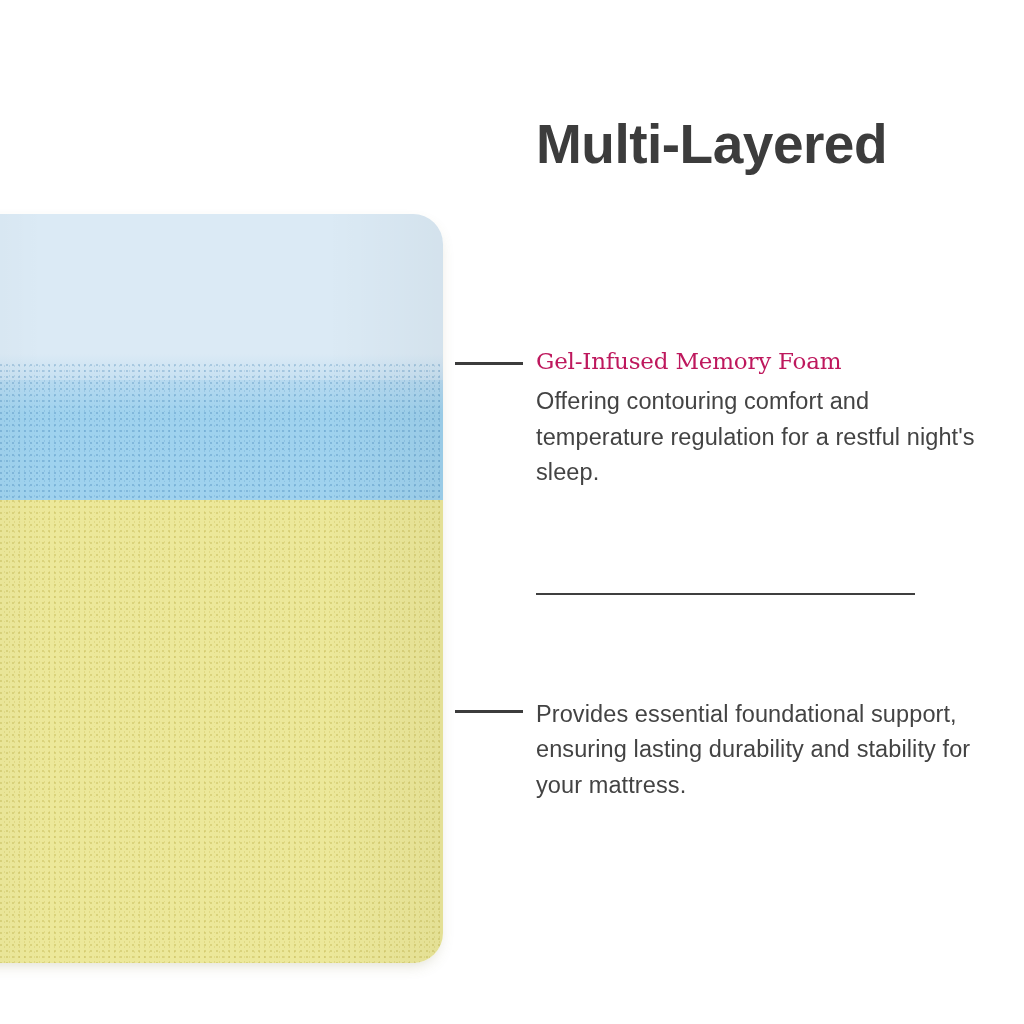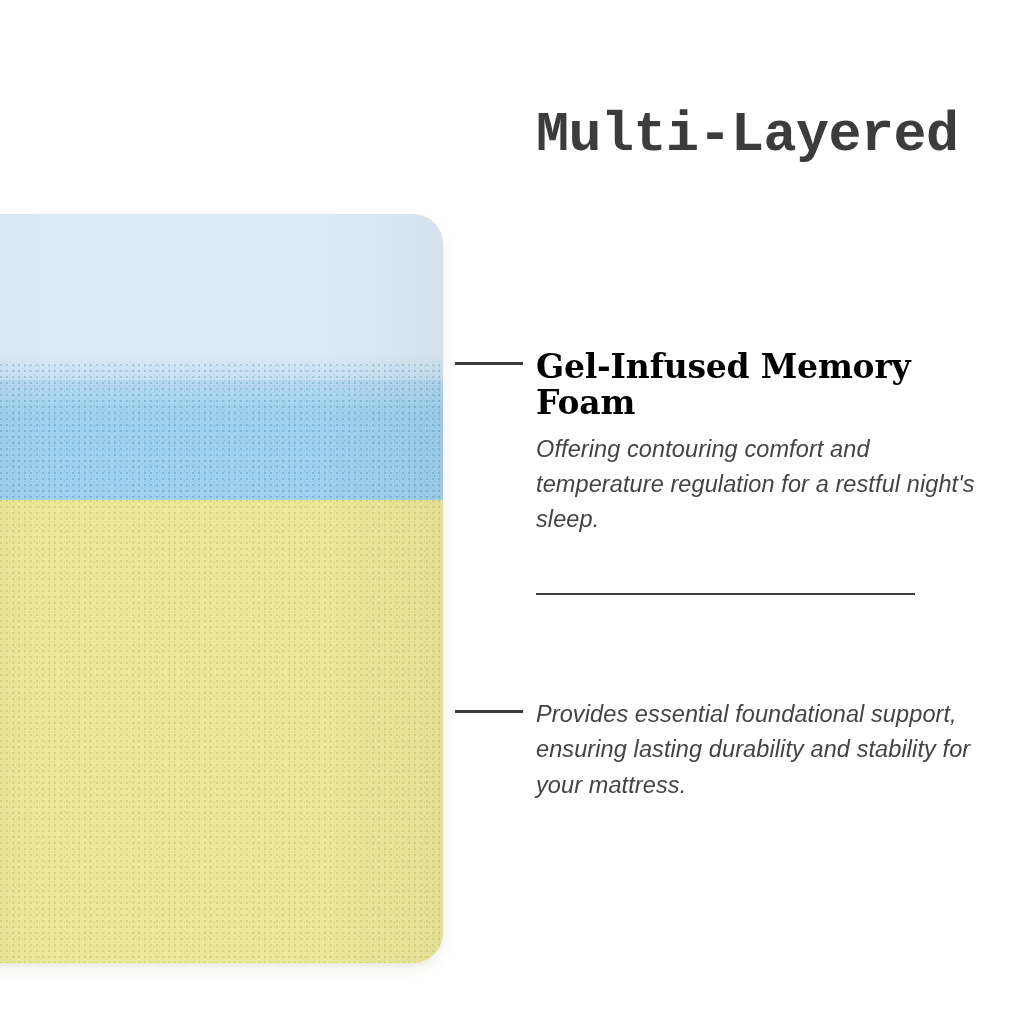--- a/index.html
+++ b/index.html
@@ -101,23 +101,23 @@
       rgba(0,0,0,0.0) 25%,
       rgba(0,0,0,0.0) 78%,
       rgba(0,0,0,0.035) 100%);
     pointer-events: none;
   }
 
   
   #headline {
     position: absolute;
     left: 536px;
-    top: 106px;
+    top: 114px;
     width: 460px;
-    font-family: Liberation Mono, monospace;
+    font-family: Liberation Sans, sans-serif;
     font-weight: bold;
     font-size: 55px;
     line-height: 1.10;
     letter-spacing: -0.5px;
     color: #3c3c3c;
     margin: 0;
   }
   #headline .hl-line { display: block; }
 
   .feature {
@@ -134,37 +134,36 @@
     top: 13px;
     width: 68px;
     height: 3px;
     background: #3c3c3c;
   }
 
   .feature-body { margin-left: 81px; }
 
   .feature-heading {
     font-family: "DejaVu Serif", "Liberation Serif", serif;
-    font-weight: bold;
-    font-size: 33px;
+    font-weight: normal;
+    font-size: 23px;
     line-height: 1.1;
     letter-spacing: -0.2px;
-    color: #000000;
+    color: #be185d;
     margin: 0 0 10px 0;
   }
 
   .feature-text {
     font-family: "Liberation Sans", sans-serif;
     font-weight: 300;
     font-size: 23.5px;
     line-height: 1.50;
     letter-spacing: 0.1px;
     color: #434343;
     margin: 0;
-    font-style: italic;
   }
 
   #feature-divider {
     position: absolute;
     left: 536px;
     top: 593px;
     width: 379px;
     height: 2px;
     background: #3f3f3f;
   }

